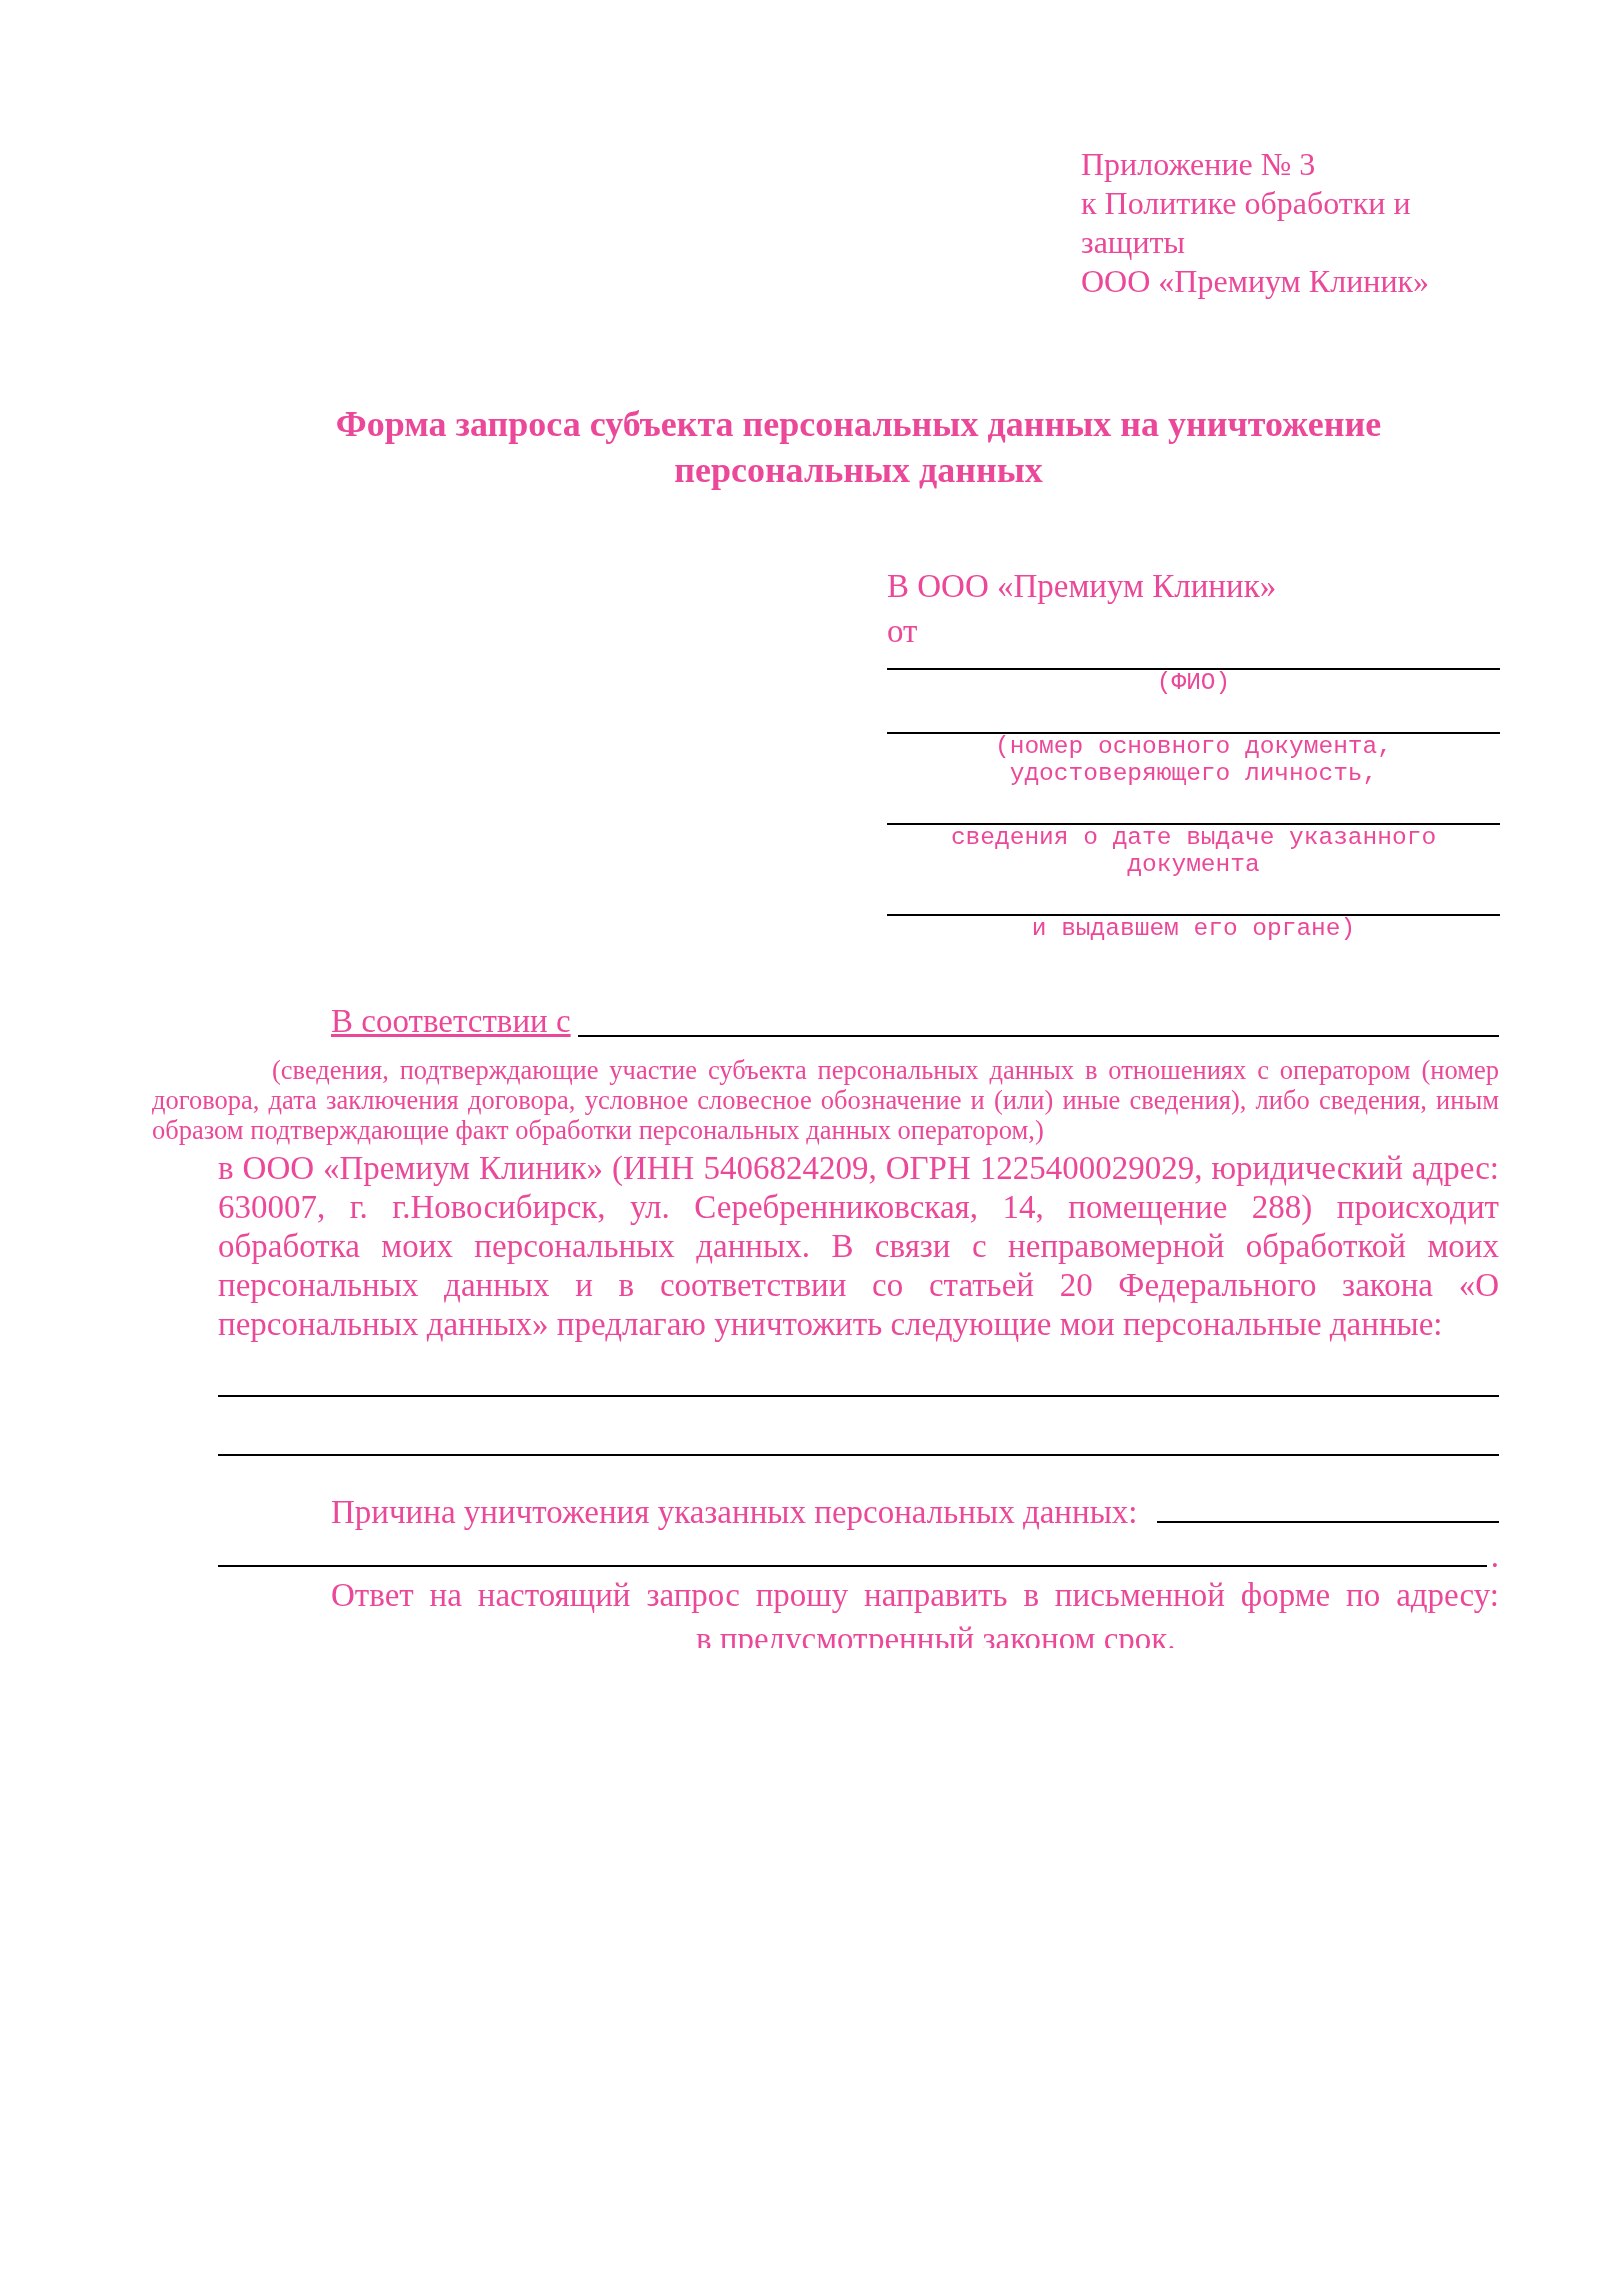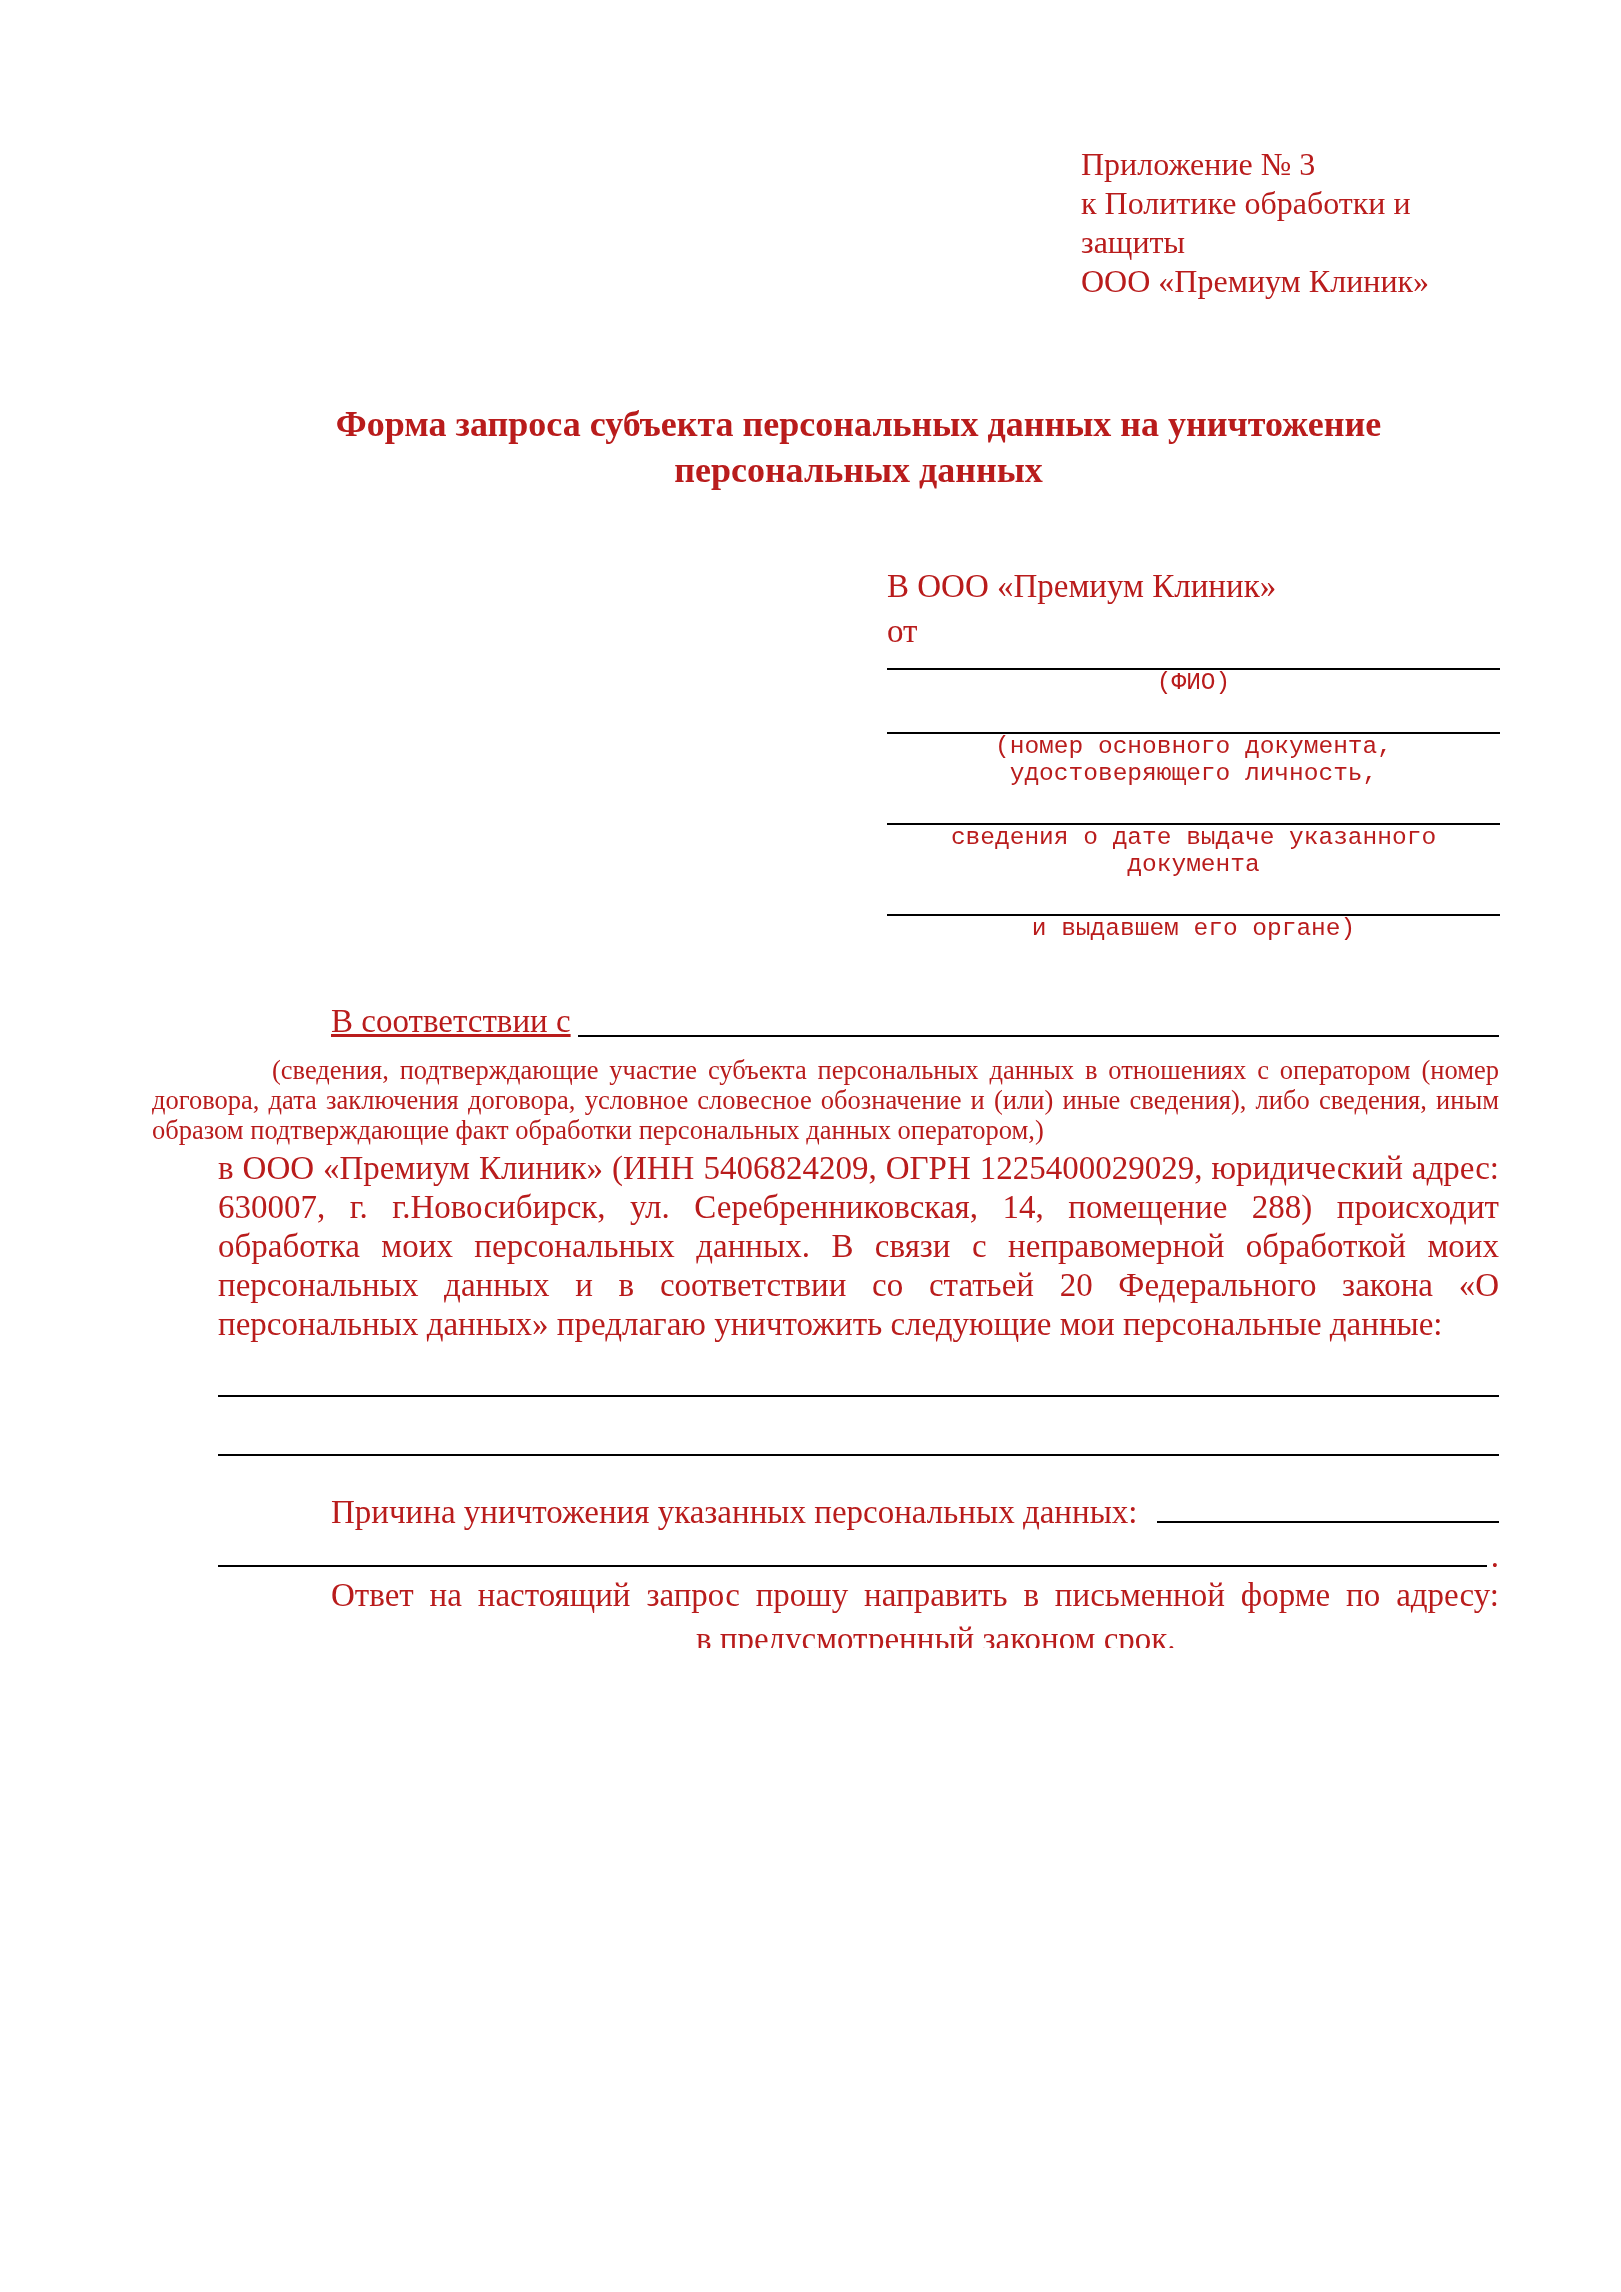--- a/index.html
+++ b/index.html
@@ -5,21 +5,21 @@
   html, body {
     margin: 0;
     padding: 0;
     background: #ffffff;
   }
   .page {
     position: relative;
     width: 1621px;
     height: 1648px;
     background: #ffffff;
-    color: #b91c1c;
+    color: #ec4899;
     font-family: "Liberation Serif", "DejaVu Serif", serif;
     overflow: hidden;
   }
   .content {
     padding: 145px 122px 0 218px; 
   }
 
   
   .header-ref {
     margin-left: 863px;

